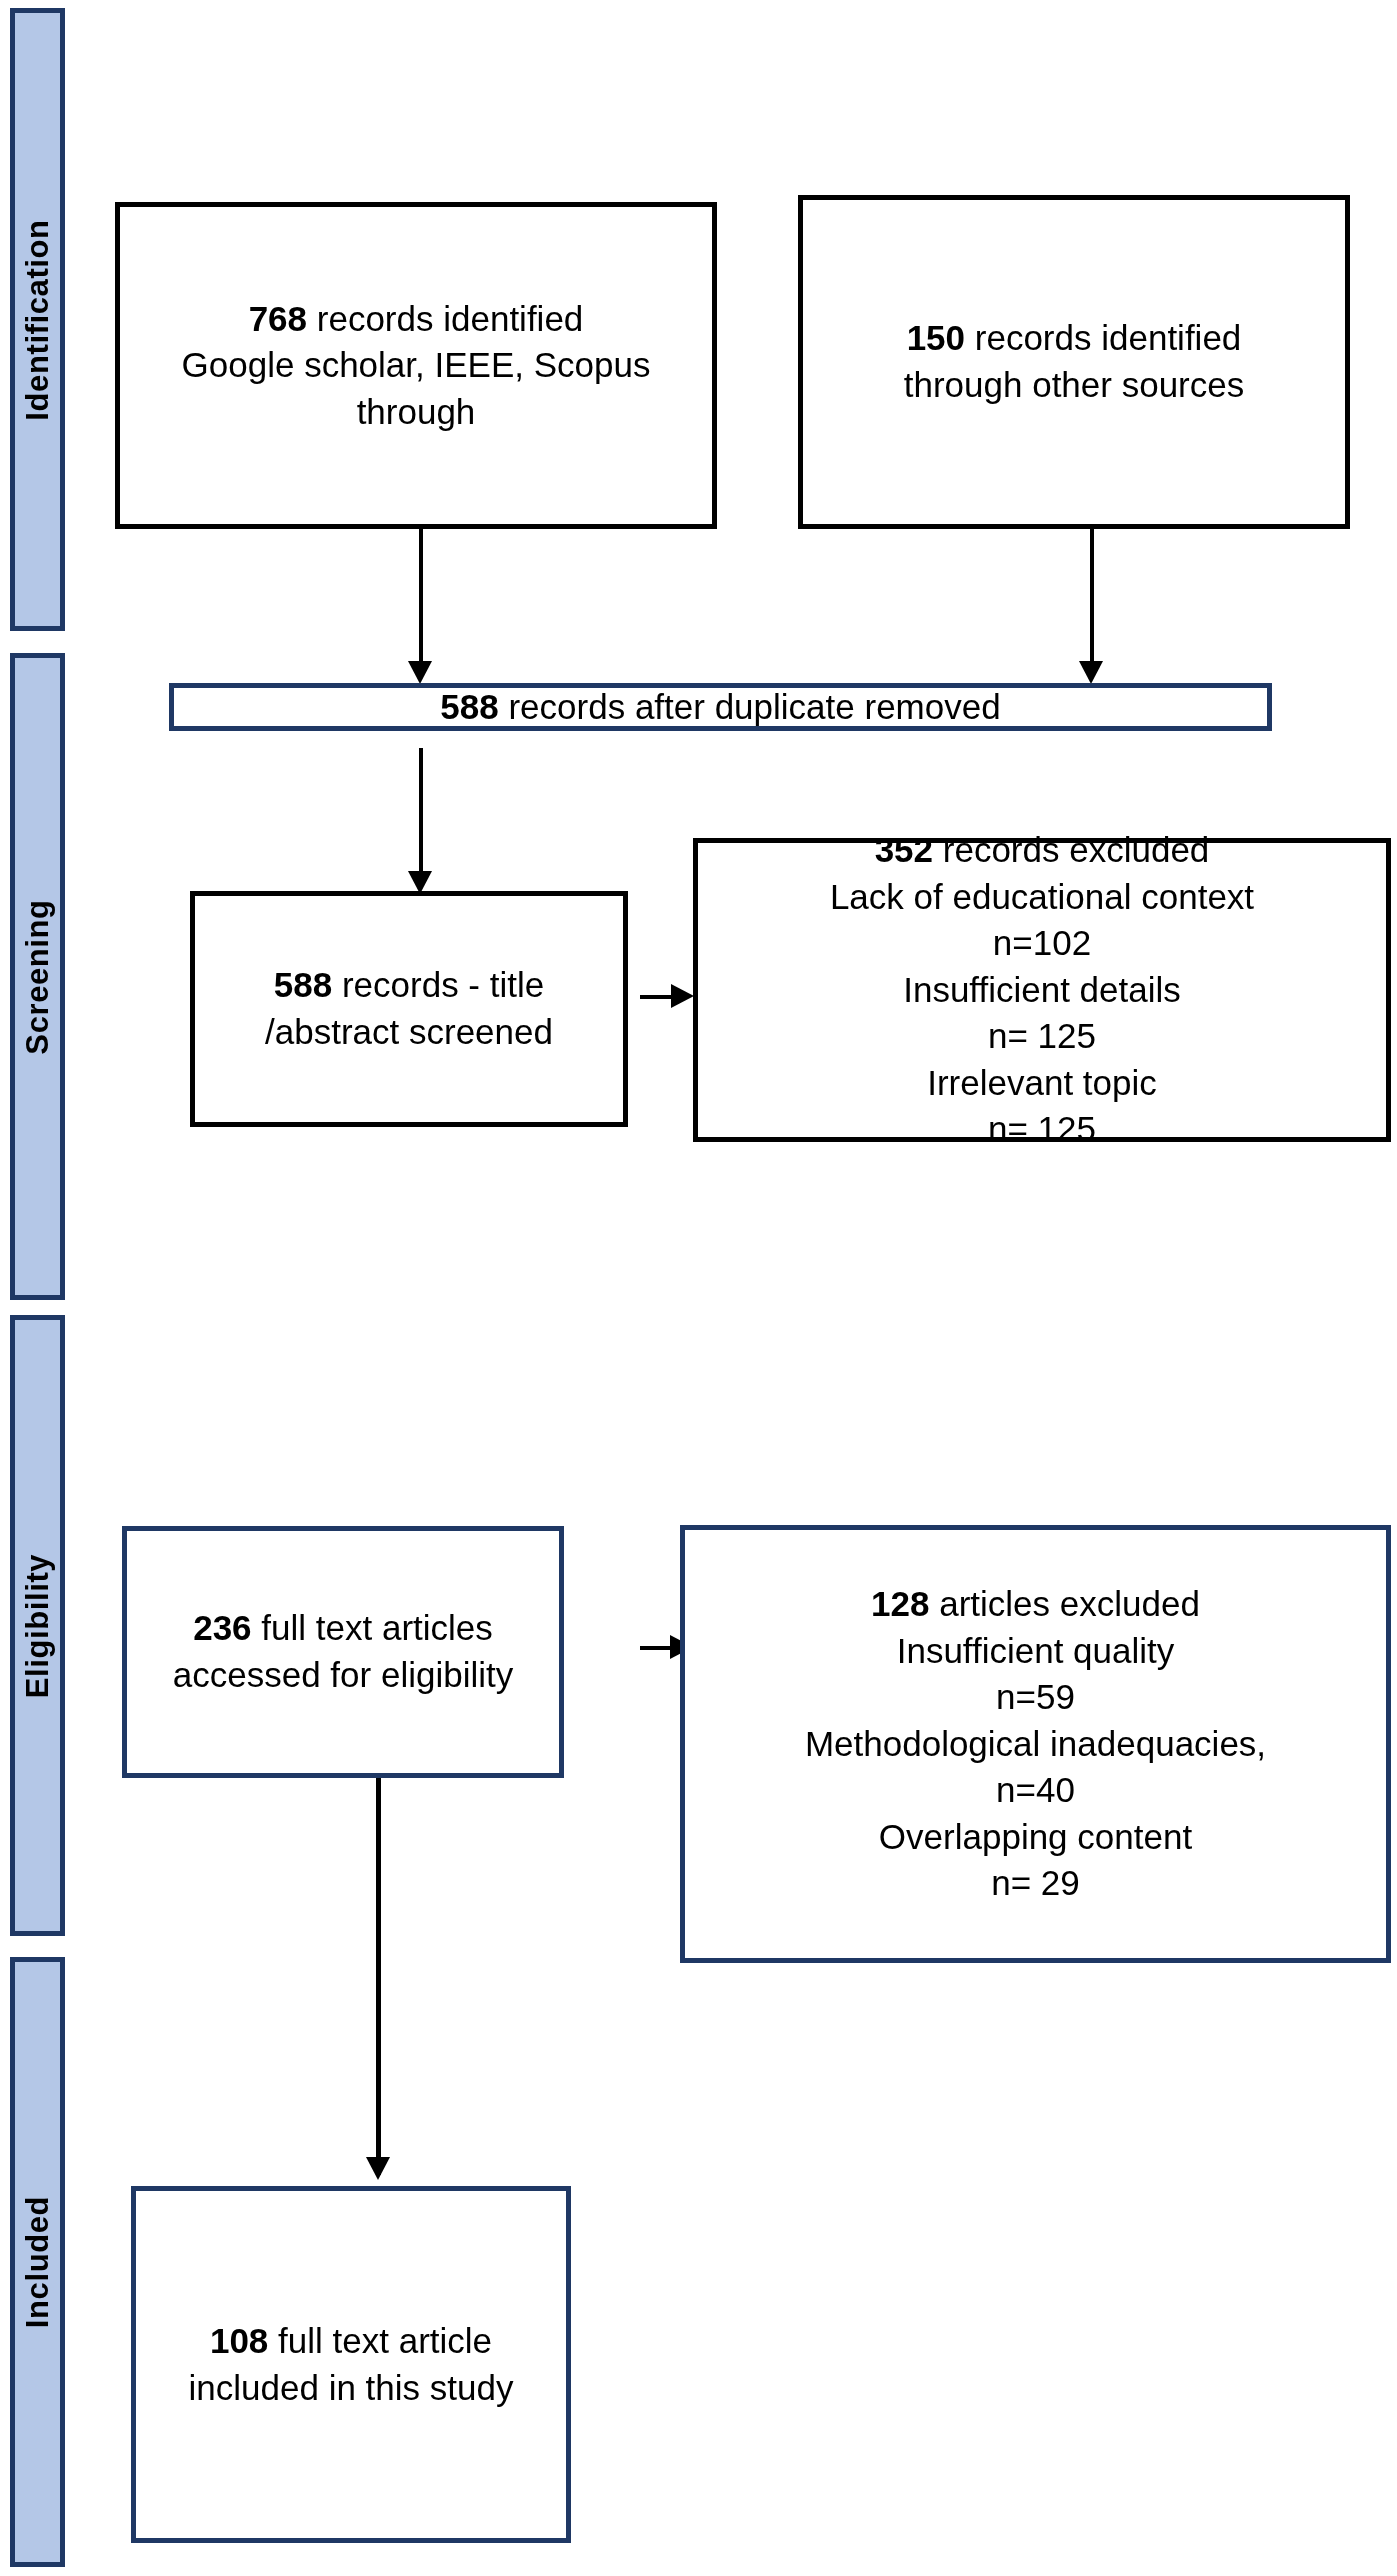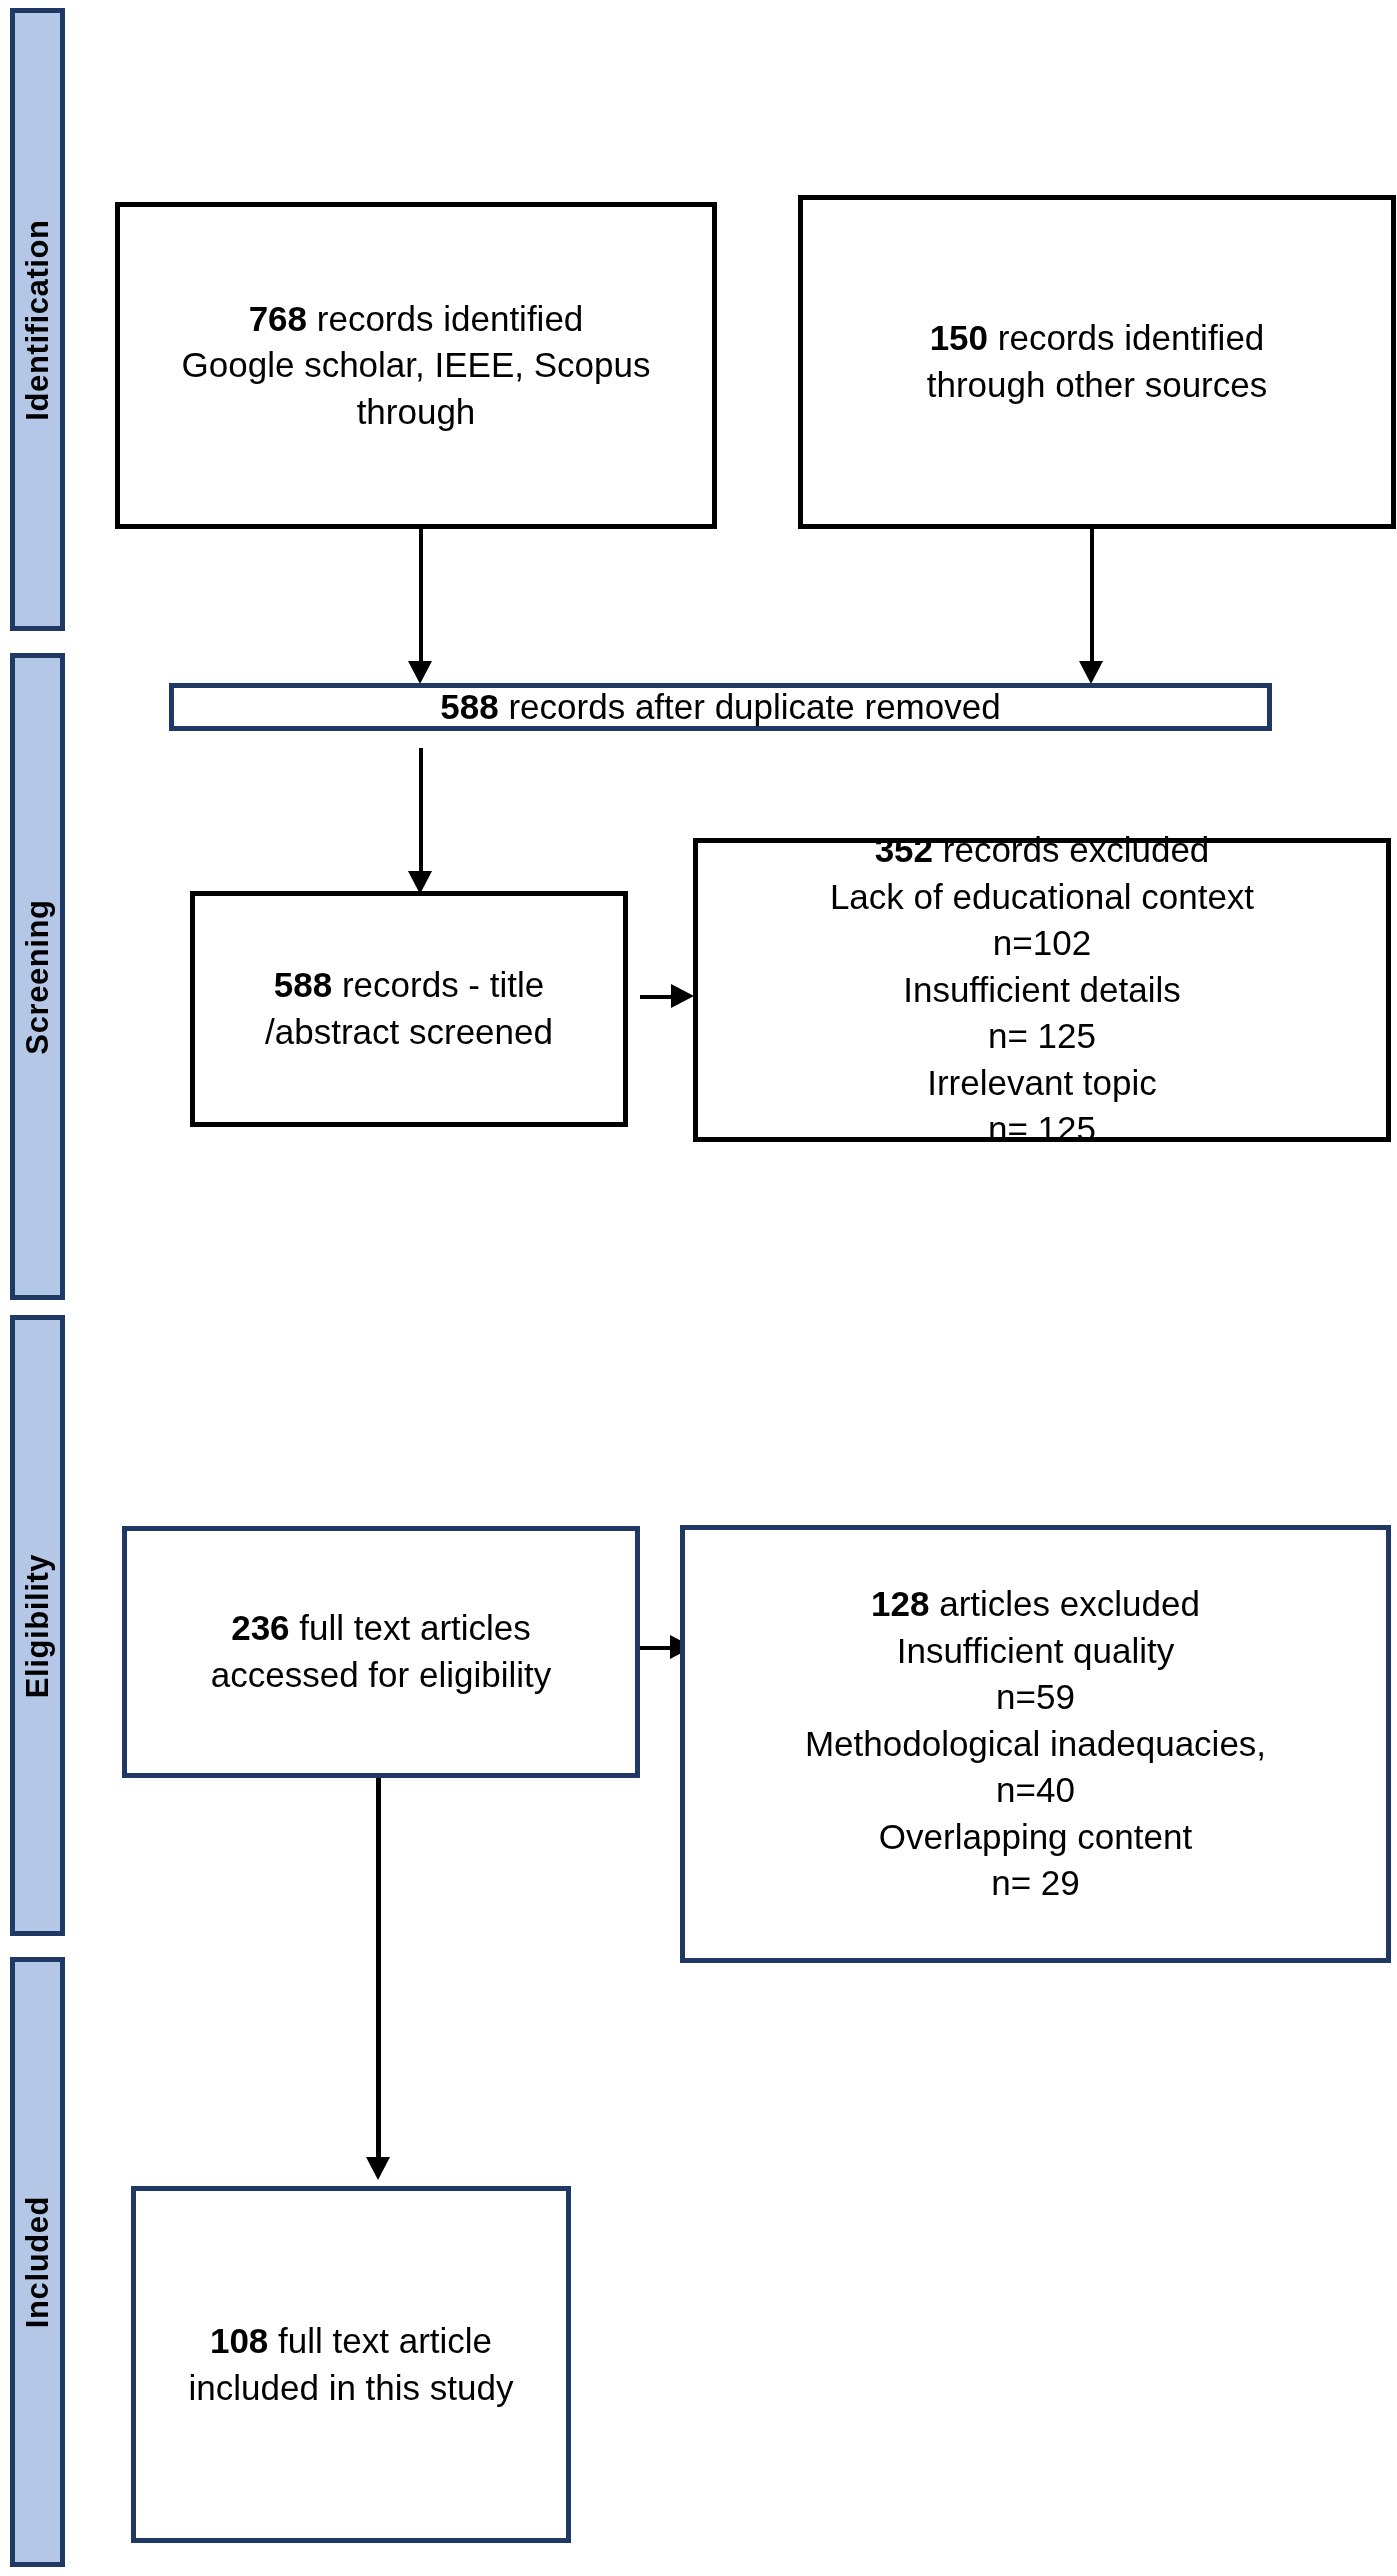--- a/index.html
+++ b/index.html
@@ -109,21 +109,21 @@
   </div>
 
   <div class="flowbox border-black" style="left:115px; top:202px; width:602px; height:327px;">
     <div class="btext">
       <div><b>768</b><span> records identified</span></div>
       <div>Google scholar, IEEE,  Scopus</div>
       <div>through</div>
     </div>
   </div>
 
-  <div class="flowbox border-black" style="left:798px; top:195px; width:598px; height:334px;">
+  <div class="flowbox border-black" style="left:798px; top:195px; width:552px; height:334px;">
     <div class="btext">
       <div><b>150</b><span> records identified</span></div>
       <div>through other sources</div>
     </div>
   </div>
 
   <div class="vline" style="left:419px; top:529px; height:132px;"></div>
   <div class="arrow-down" style="left:408px; top:661px;"></div>
 
   <div class="vline" style="left:1090px; top:529px; height:132px;"></div>
@@ -153,21 +153,21 @@
       <div><b>352</b><span> records excluded</span></div>
       <div>Lack of educational context</div>
       <div>n=102</div>
       <div>Insufficient details</div>
       <div>n= 125</div>
       <div>Irrelevant topic</div>
       <div>n= 125</div>
     </div>
   </div>
 
-  <div class="flowbox border-navy" style="left:122px; top:1526px; width:518px; height:252px;">
+  <div class="flowbox border-navy" style="left:122px; top:1526px; width:442px; height:252px;">
     <div class="btext">
       <div><b>236</b><span> full text articles</span></div>
       <div>accessed for eligibility</div>
     </div>
   </div>
 
   <div class="hline" style="left:640px; top:1646px; width:33px;"></div>
   <div class="arrow-right" style="left:670px; top:1635px;"></div>
 
   <div class="flowbox border-navy" style="left:680px; top:1525px; width:711px; height:438px;">

